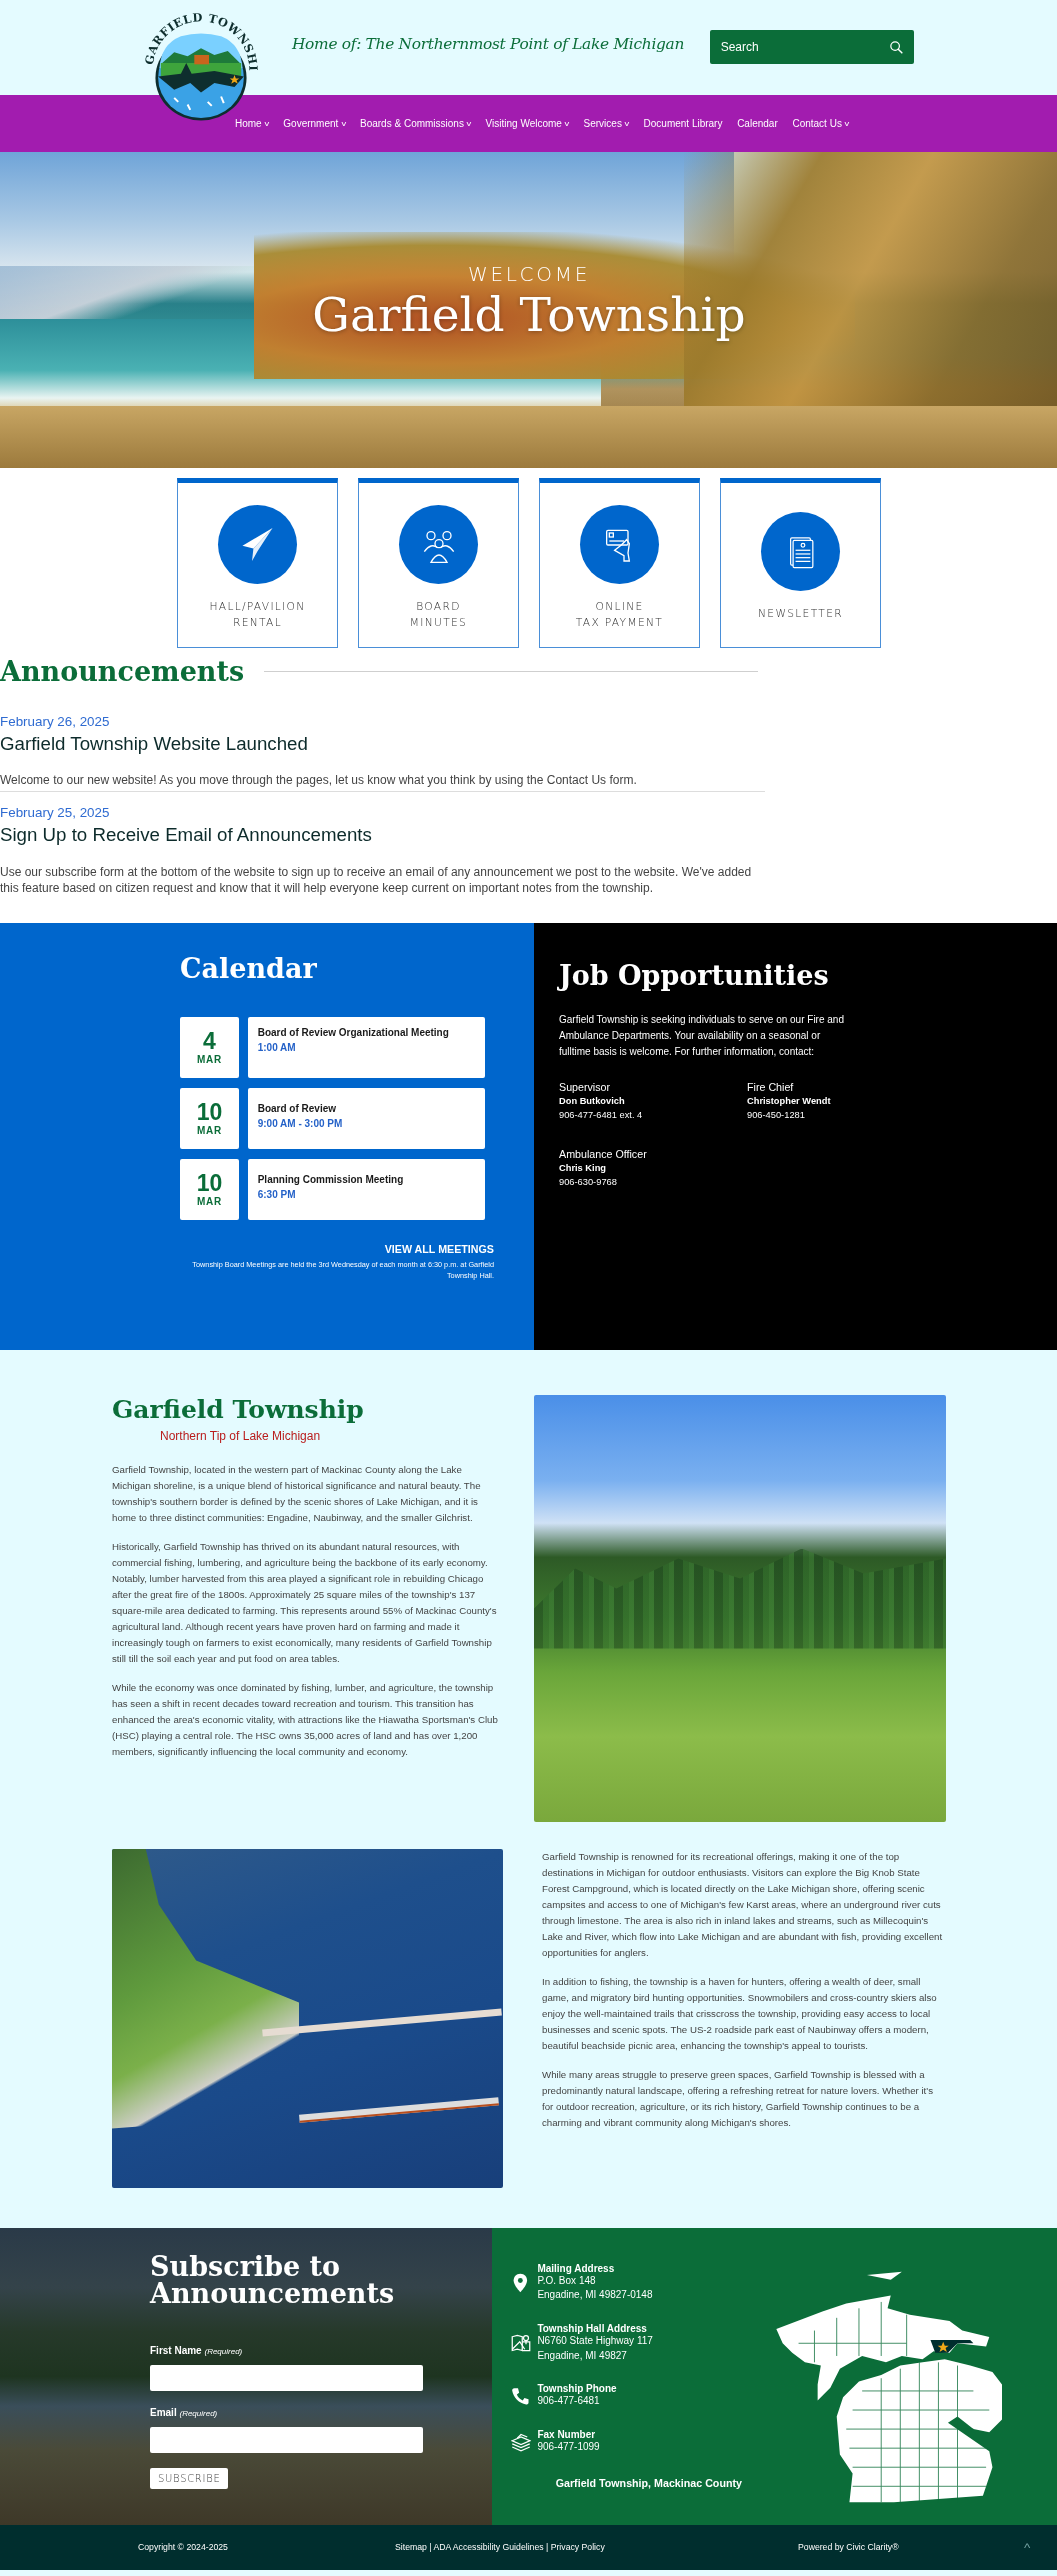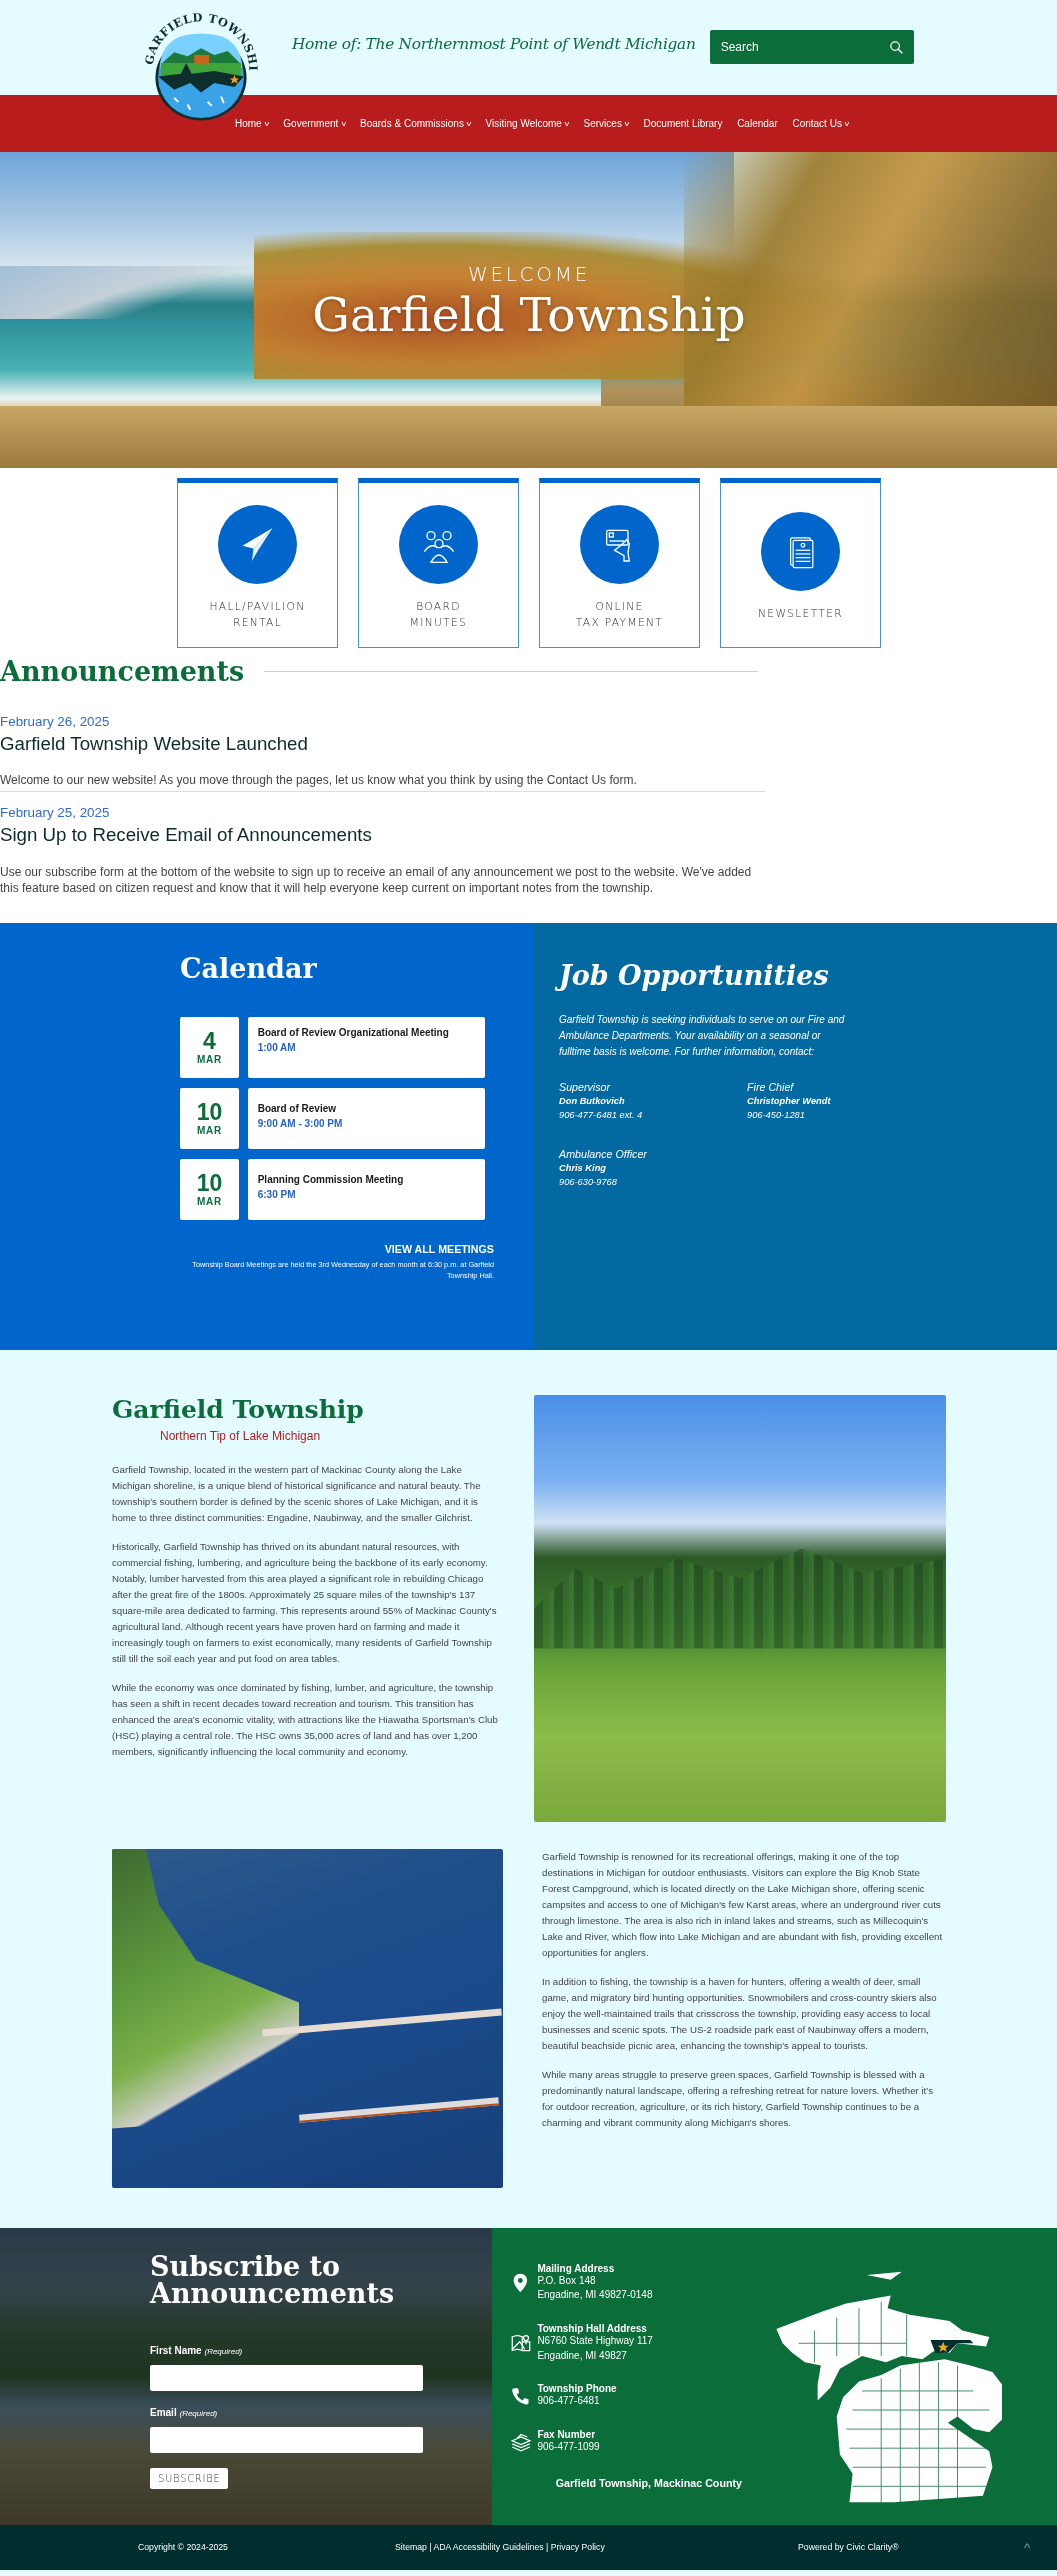--- a/index.html
+++ b/index.html
@@ -8,21 +8,21 @@
 
   
   .top-header { position: relative; height: 95px; background: #e4fbff; }
   .logo { position: absolute; left: 134px; top: 4px; width: 134px; height: 118px; z-index: 5; }
   .tagline { position: absolute; left: 292px; top: 35px; font-family: "DejaVu Serif", serif; font-style: italic; font-size: 15.4px; color: #0b6d39; letter-spacing: -0.3px; }
   .search-box { position: absolute; left: 710px; top: 30px; width: 204px; height: 34px; background: #0b6d39; border-radius: 2px; display: flex; align-items: center; padding: 0 10.7px; }
   .search-box input { background: transparent; border: none; outline: none; color: #fff; font-size: 12px; flex: 1; font-family: "Liberation Sans", sans-serif; }
   .search-box input::placeholder { color: #fff; }
   .search-icon { width: 14.7px; height: 14.7px; }
 
-  .main-nav { height: 57px; background: #b91c1c; display: flex; align-items: center; padding-left: 235px; }
+  .main-nav { height: 57px; background: #a21caf; display: flex; align-items: center; padding-left: 235px; }
   .nav-item { color: #fff; font-size: 10px; margin-right: 14.7px; display: flex; align-items: center; cursor: pointer; white-space: nowrap; }
   .nav-item .chev { margin-left: 3.3px; font-size: 7.3px; transform: scaleX(1.3); display: inline-block; }
 
   
   .hero { position: relative; height: 316px; overflow: hidden;
     background:
       linear-gradient(180deg, rgba(0,0,0,0.05), rgba(0,0,0,0.15)),
       linear-gradient(160deg, #8ab8e0 0%, #b8d4ec 18%, #d9e6f0 26%, transparent 30%),
       linear-gradient(180deg, transparent 0%, transparent 38%, #2d8e98 48%, #3aa3a8 58%, #4fb0b0 65%, #c9a86b 75%, #b08a4a 88%, #8a6a35 100%);
   }
@@ -64,21 +64,21 @@
   .ev-date { width: 59px; height: 61px; background: #fff; border-radius: 2px; display: flex; flex-direction: column; align-items: center; justify-content: center; color: #0b6d39; font-weight: bold; }
   .ev-day { font-size: 23px; line-height: 24px; }
   .ev-mon { font-size: 10px; letter-spacing: 0.7px; margin-top: 1.3px; }
   .ev-card { width: 237px; height: 61px; background: #fff; border-radius: 2px; margin-left: 8.7px; padding: 9.3px 10px; cursor: pointer; }
   .ev-name { font-size: 10px; color: #1a1a1a; font-weight: bold; line-height: 14.7px; }
   .ev-time { font-size: 10px; color: #2562c8; font-weight: bold; line-height: 14.7px; }
   .cal-foot { width: 314px; text-align: right; }
   .view-all { font-size: 10.7px; font-weight: bold; margin-top: 13.4px; display: inline-block; cursor: pointer; }
   .cal-note { font-size: 7.3px; line-height: 11.4px; margin-top: 4px; }
 
-  .jobs { width: 523px; background: #0369a1; padding: 37px 0 0 25px; color: #fff; font-style: italic; }
+  .jobs { width: 523px; background: #000000; padding: 37px 0 0 25px; color: #fff; }
   .jobs-title { font-family: "DejaVu Serif", serif; font-size: 27px; }
   .jobs-desc { font-size: 10px; line-height: 16px; margin-top: 21.4px; width: 294px; }
   .contacts { display: grid; grid-template-columns: 188px 134px; margin-top: 21.4px; row-gap: 28px; }
   .c-role { font-size: 10.7px; }
   .c-name { font-size: 9.3px; font-weight: bold; margin-top: 2.7px; }
   .c-phone { font-size: 9.3px; margin-top: 4px; }
 
   
   .about { padding: 45px 0 40px 112px; position: relative; }
   .about-row { display: flex; }
@@ -139,21 +139,21 @@
       <path d="M38 96 Q40 60 70 48 Q100 40 130 48 Q160 60 162 96 Z" fill="#7ad0ff"></path>
       <path d="M40 90 L60 72 L80 78 L100 66 L120 76 L140 70 L160 90 Z" fill="#1e7a3a"></path>
       <rect x="40" y="88" width="120" height="20" fill="#3ea43c"></rect>
       <rect x="90" y="76" width="22" height="14" fill="#c8651d"></rect>
       <path d="M36 108 L70 104 L78 88 L86 104 L120 100 L164 108 L150 124 L120 118 L100 132 L84 118 L60 128 Z" fill="#0e2e2e"></path>
       <path d="M60 140 l6 6 M80 150 l4 8 M110 146 l6 6 M130 138 l4 10" stroke="#fff" stroke-width="3"></path>
       <polygon points="150,106 152,111 157,111 153,114 155,119 150,116 145,119 147,114 143,111 148,111" fill="#f0a818"></polygon>
       <text font-family="DejaVu Serif, serif" font-size="17" font-weight="bold" fill="#0e2e2e" letter-spacing="1"><textPath href="#arc" startOffset="3%">GARFIELD TOWNSHIP</textPath></text>
     </svg>
   </div>
-  <div class="tagline">Home of: The Northernmost Point of Wendt Michigan</div>
+  <div class="tagline">Home of: The Northernmost Point of Lake Michigan</div>
   <div class="search-box">
     <input type="text" placeholder="Search" style="">
     <span class="search-icon">
       <svg viewBox="0 0 24 24" width="14.7" height="14.7">
           <circle cx="10" cy="10" r="7" fill="none" stroke="#fff" stroke-width="2"></circle>
           <line x1="15" y1="15" x2="21" y2="21" stroke="#fff" stroke-width="2.4" stroke-linecap="round"></line>
         </svg>
     </span>
   </div>
 </header>

